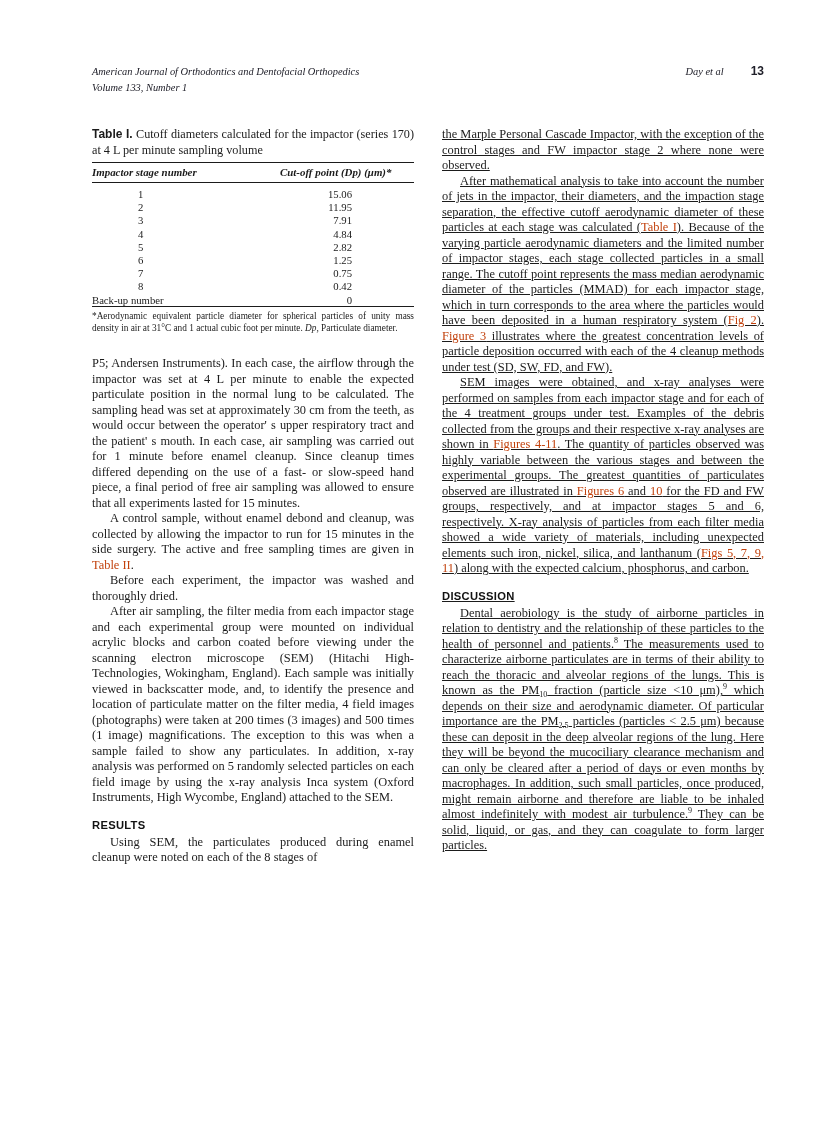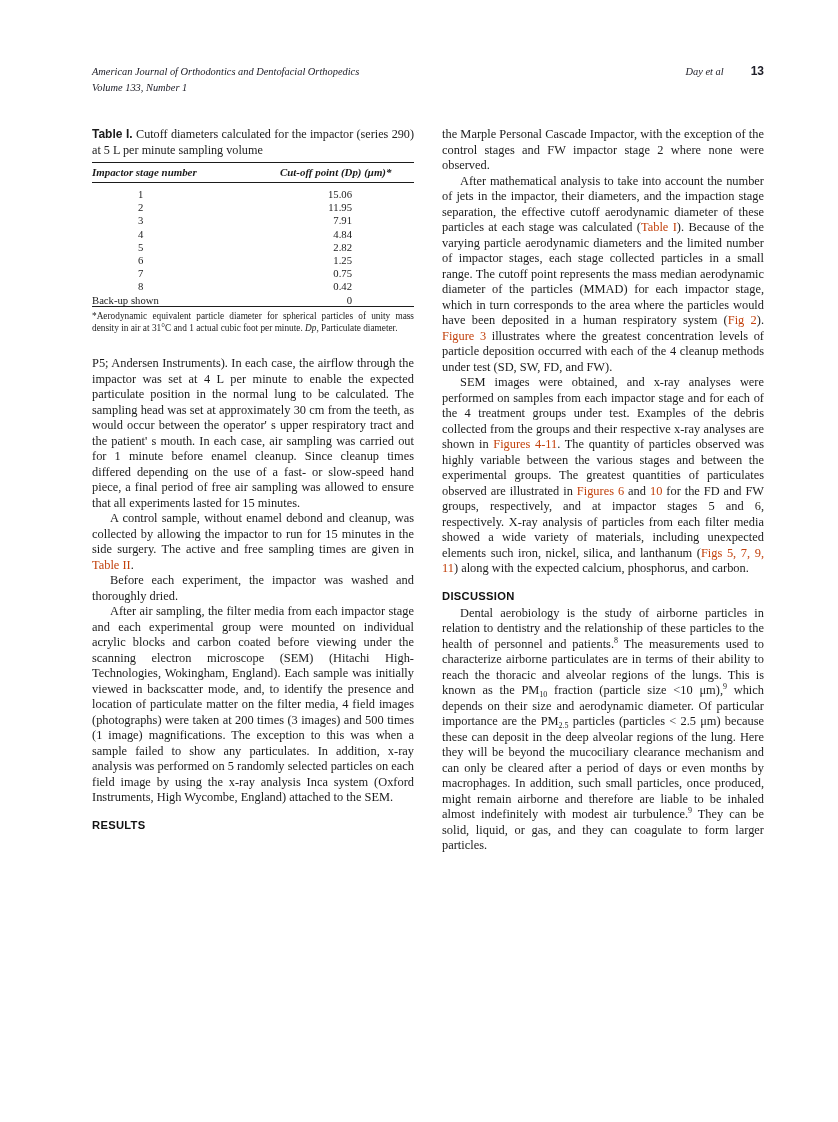--- a/index.html
+++ b/index.html
@@ -56,21 +56,21 @@
   .runhead .rh-line2 { margin-top: 1px; }
   .runhead .rh-line2 .vol { font-style: italic; }
 
   
   .col {
     position: absolute;
     top: 123px;
     width: 322px;
   }
   .col-left  { left: 84px; }
-  .col-right { left: 434px; }
+  .col-right { left: 434px; text-decoration: underline; }
 
   p.body {
     margin: 0;
     font-size: 12.4px;
     line-height: 15.5px;
     text-align: justify;
     text-indent: 18px;
     hyphens: manual;
     -webkit-hyphens: manual;
   }
@@ -154,21 +154,21 @@
     <div class="rh-line2">
       <span class="vol">Volume 133, Number 1</span>
     </div>
   </div>
 
   <div class="col col-left">
 
     <div class="table-wrap">
       <div class="tbl-caption">
         <span class="tbl-label">Table I.</span>
-        <span>Cutoff diameters calculated for the impactor (series 290) at 5 L per minute sampling volume</span>
+        <span>Cutoff diameters calculated for the impactor (series 170) at 4 L per minute sampling volume</span>
       </div>
 
       <div class="rule-thick"></div>
 
       <table class="data">
         <thead>
           <tr>
             <th class="c1">Impactor stage number</th>
             <th class="c2">Cut-off point (Dp) (μm)*</th>
           </tr>
@@ -205,21 +205,21 @@
           </tr>
           <tr>
             <td class="c1">7</td>
             <td class="c2">0.75</td>
           </tr>
           <tr>
             <td class="c1">8</td>
             <td class="c2">0.42</td>
           </tr>
           <tr>
-            <td class="c1 wide">Back-up shown</td>
+            <td class="c1 wide">Back-up number</td>
             <td class="c2">0</td>
           </tr>
         </tbody>
       </table>
 
       <div class="rule-thick"></div>
 
       <div class="tbl-foot">
         <span>*Aerodynamic equivalent particle diameter for spherical particles of unity mass density in air at 31°C and 1 actual cubic foot per minute.</span>
         <span class="it">Dp,</span><span> Particulate diameter.</span>
@@ -231,20 +231,21 @@
     <p class="body noindent">P5; Andersen Instruments). In each case, the airflow through the impactor was set at 4 L per minute to enable the expected particulate position in the normal lung to be calculated. The sampling head was set at approximately 30 cm from the teeth, as would occur between the operator' s upper respiratory tract and the patient' s mouth. In each case, air sampling was carried out for 1 minute before enamel cleanup. Since cleanup times differed depending on the use of a fast- or slow-speed hand piece, a final period of free air sampling was allowed to ensure that all experiments lasted for 15 minutes.</p>
 
     <p class="body"><span>A control sample, without enamel debond and cleanup, was collected by allowing the impactor to run for 15 minutes in the side surgery. The active and free sampling times are given in </span><span class="xref">Table II</span><span>.</span></p>
 
     <p class="body">Before each experiment, the impactor was washed and thoroughly dried.</p>
 
     <p class="body">After air sampling, the filter media from each impactor stage and each experimental group were mounted on individual acrylic blocks and carbon coated before viewing under the scanning electron microscope (SEM) (Hitachi High-Technologies, Wokingham, England). Each sample was initially viewed in backscatter mode, and, to identify the presence and location of particulate matter on the filter media, 4 field images (photographs) were taken at 200 times (3 images) and 500 times (1 image) magnifications. The exception to this was when a sample failed to show any particulates. In addition, x-ray analysis was performed on 5 randomly selected particles on each field image by using the x-ray analysis Inca system (Oxford Instruments, High Wycombe, England) attached to the SEM.</p>
 
     <h2 class="sect">RESULTS</h2>
 
+    <p class="body">Using SEM, the particulates produced during enamel cleanup were noted on each of the 8 stages of</p>
   </div>
 
   <div class="col col-right">
 
     <p class="body noindent">the Marple Personal Cascade Impactor, with the exception of the control stages and FW impactor stage 2 where none were observed.</p>
 
     <p class="body"><span>After mathematical analysis to take into account the number of jets in the impactor, their diameters, and the impaction stage separation, the effective cutoff aerodynamic diameter of these particles at each stage was calculated (</span><span class="xref">Table I</span><span>). Because of the varying particle aerodynamic diameters and the limited number of impactor stages, each stage collected particles in a small range. The cutoff point represents the mass median aerodynamic diameter of the particles (MMAD) for each impactor stage, which in turn corresponds to the area where the particles would have been deposited in a human respiratory system (</span><span class="xref">Fig 2</span><span>). </span><span class="xref">Figure 3</span><span> illustrates where the greatest concentration levels of particle deposition occurred with each of the 4 cleanup methods under test (SD, SW, FD, and FW).</span></p>
 
     <p class="body"><span>SEM images were obtained, and x-ray analyses were performed on samples from each impactor stage and for each of the 4 treatment groups under test. Examples of the debris collected from the groups and their respective x-ray analyses are shown in </span><span class="xref">Figures 4-11</span><span>. The quantity of particles observed was highly variable between the various stages and between the experimental groups. The greatest quantities of particulates observed are illustrated in </span><span class="xref">Figures 6</span><span> and </span><span class="xref">10</span><span> for the FD and FW groups, respectively, and at impactor stages 5 and 6, respectively. X-ray analysis of particles from each filter media showed a wide variety of materials, including unexpected elements such iron, nickel, silica, and lanthanum (</span><span class="xref">Figs 5, 7, 9, 11</span><span>) along with the expected calcium, phosphorus, and carbon.</span></p>
 

